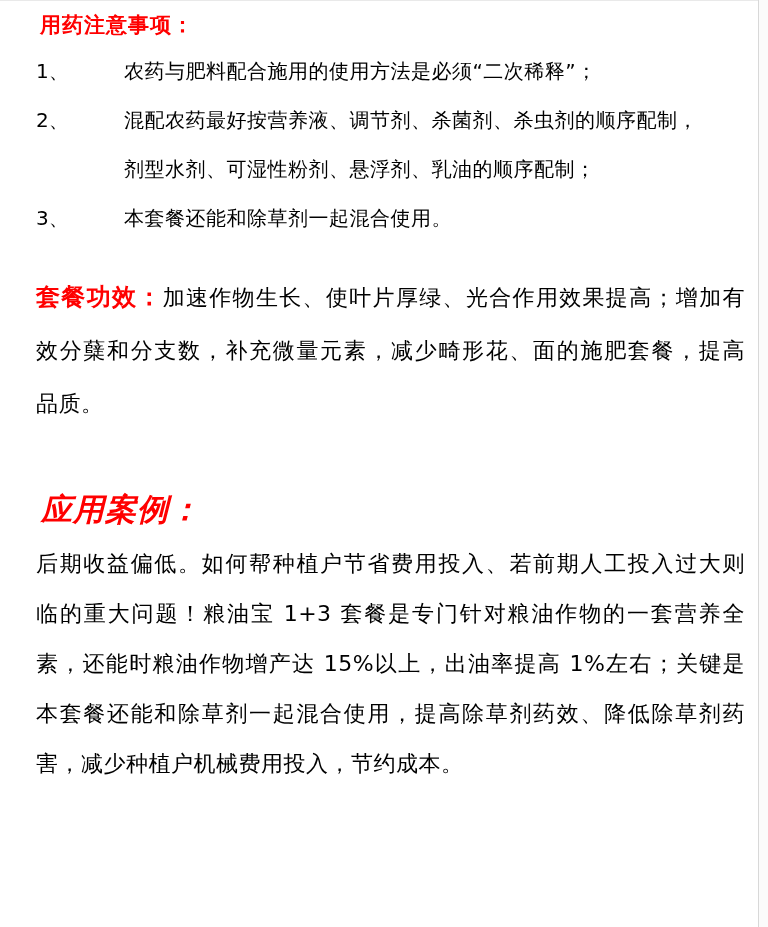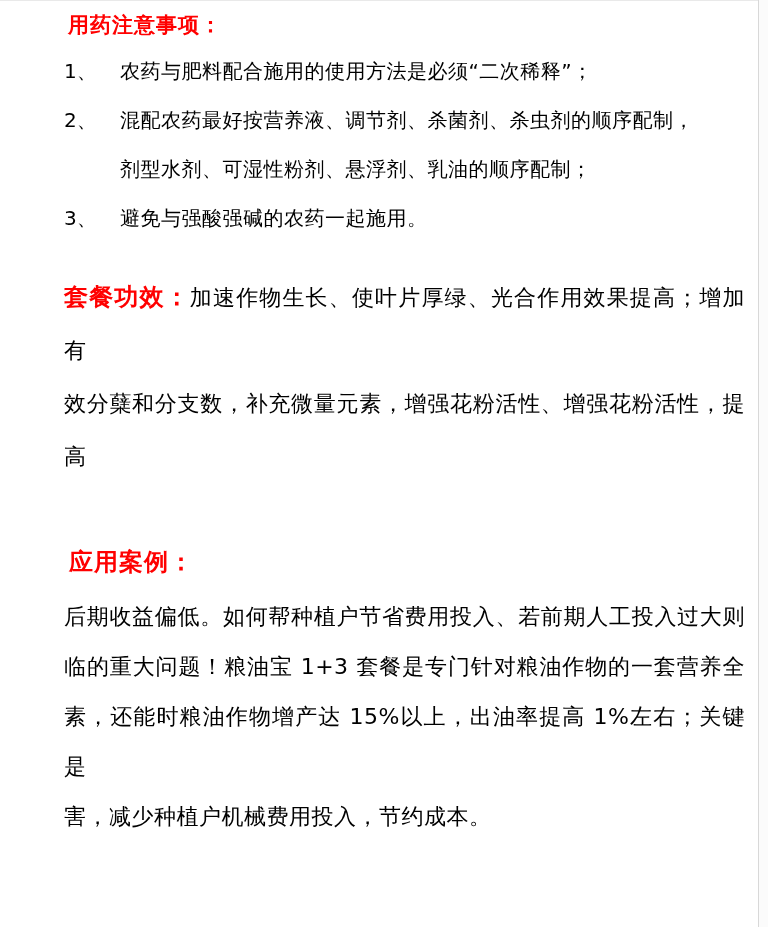--- a/index.html
+++ b/index.html
@@ -22,21 +22,21 @@
     position: absolute;
     top: 0; right: 0;
     width: 9px; height: 927px;
     background: #fbfbfb;
     border-left: 1px solid #d8d8d8;
   }
   .page {
     position: absolute;
     left: 0; top: 0;
     width: 768px; height: 927px;
-    padding: 0 23px 0 64px;
+    padding: 0 23px 0 36px;
     box-sizing: border-box;
     overflow: hidden;
   }
   .h-red {
     color: #ff0000;
     font-weight: bold;
   }
   .notes-heading {
     margin: 14px 0 0 4px;
     font-size: 21px;
@@ -50,20 +50,21 @@
   .li {
     display: flex;
     align-items: flex-start;
   }
   .li .num {
     flex: 0 0 56px;
     line-height: 49px;
   }
   .li .li-text {
     flex: 1;
+    margin-left: 32px;
   }
   .li .line {
     line-height: 49px;
     letter-spacing: 0.5px;
   }
   .efficacy {
     margin-top: 28px;
     font-size: 22px;
   }
   .efficacy .line,
@@ -76,23 +77,24 @@
     font-weight: bold;
     font-size: 24px;
     font-family: Liberation Serif, serif;
   }
   .just {
     text-align: justify;
     text-align-last: justify;
   }
   .case-heading {
     margin: 64px 0 0 5px;
-    font-size: 24px;
+    font-size: 31px;
     line-height: 30px;
     letter-spacing: 1px;
+    font-style: italic;
   }
   .case-para {
     margin-top: 15px;
     font-size: 22px;
   }
   .case-para .line {
     line-height: 50px;
   }
   .indent {
     text-indent: 55px;
@@ -118,34 +120,36 @@
     <div class="li">
       <span class="num">2、</span>
       <div class="li-text">
         <div class="line">混配农药最好按营养液、调节剂、杀菌剂、杀虫剂的顺序配制，</div>
         <div class="line">剂型水剂、可湿性粉剂、悬浮剂、乳油的顺序配制；</div>
       </div>
     </div>
     <div class="li">
       <span class="num">3、</span>
       <div class="li-text">
-        <div class="line">避免与强酸强碱的农药一起施用。</div>
+        <div class="line">本套餐还能和除草剂一起混合使用。</div>
       </div>
     </div>
   </div>
 
   <div class="efficacy">
     <div class="line just">
       <span class="inline-heading">套餐功效：</span><span>加速作物生长、使叶片厚绿、光合作用效果提高；增加有</span>
     </div>
-    <div class="line just">效分蘖和分支数，补充微量元素，增强花粉活性、增强花粉活性，提高</div>
+    <div class="line just">效分蘖和分支数，补充微量元素，减少畸形花、面的施肥套餐，提高</div>
+    <div class="line">品质。</div>
   </div>
 
   <div class="h-red case-heading">应用案例：</div>
 
   <div class="case-para">
     <div class="line just">后期收益偏低。如何帮种植户节省费用投入、若前期人工投入过大则</div>
     <div class="line just">临的重大问题！粮油宝 1+3 套餐是专门针对粮油作物的一套营养全</div>
     <div class="line just">素，还能时粮油作物增产达 15%以上，出油率提高 1%左右；关键是</div>
+    <div class="line just">本套餐还能和除草剂一起混合使用，提高除草剂药效、降低除草剂药</div>
     <div class="line">害，减少种植户机械费用投入，节约成本。</div>
   </div>
 
 </div>
 
 </body></html>

